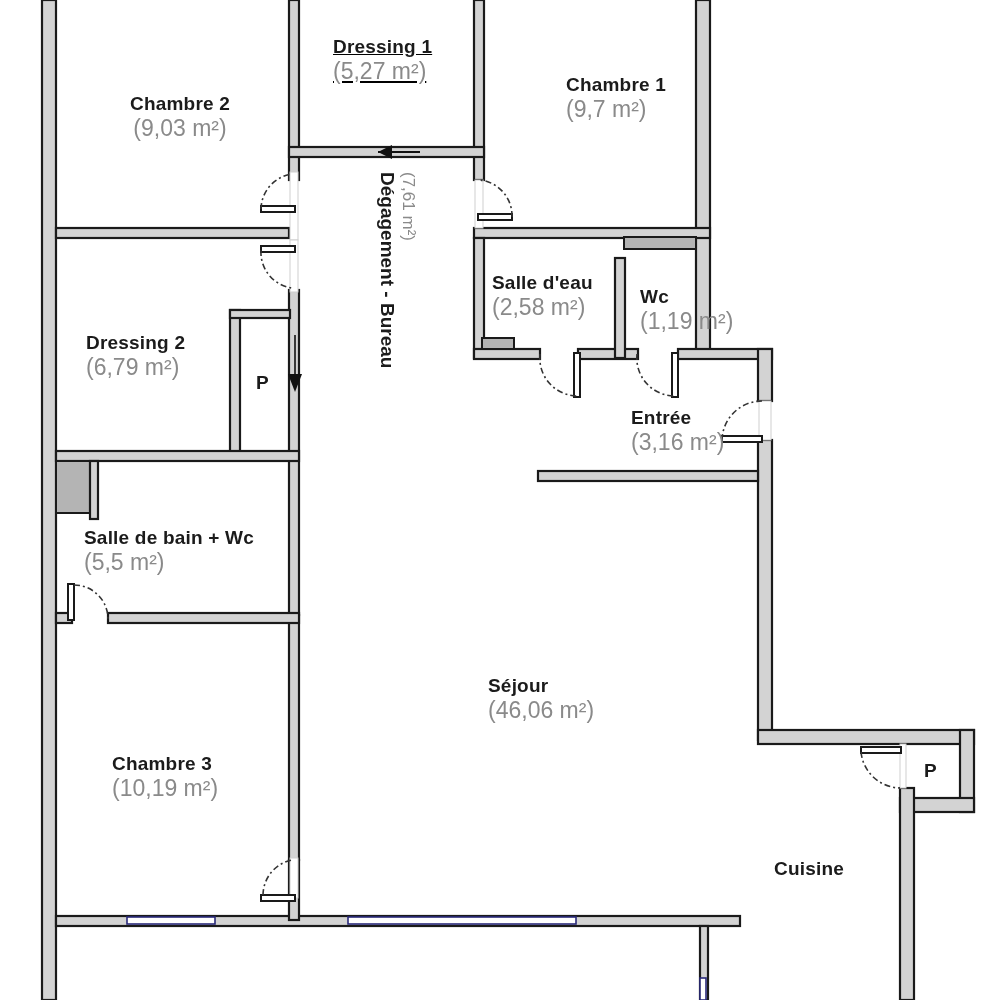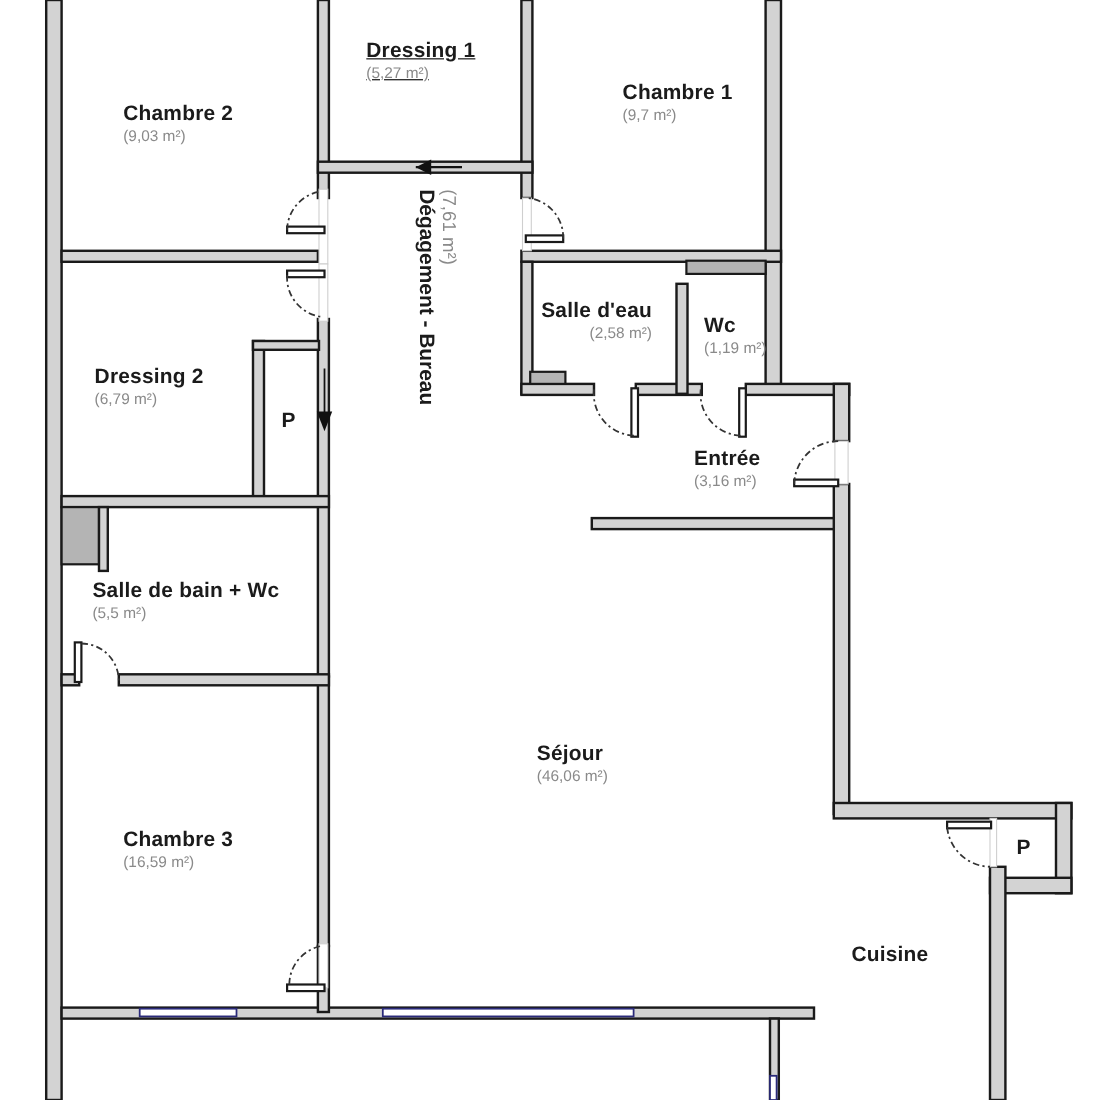--- a/index.html
+++ b/index.html
@@ -7,21 +7,21 @@
          font-family:"Liberation Sans", sans-serif; }
   #plan { position:absolute; left:0; top:0; width:1000px; height:1000px; }
   .wall { fill:#d3d3d3; stroke:#1a1a1a; stroke-width:2.2; }
   .fix  { fill:#b4b4b4; stroke:#1a1a1a; stroke-width:2; }
   .win  { fill:#ffffff; stroke:#2a2a7a; stroke-width:1.6; }
   .leaf { fill:#ffffff; stroke:#1a1a1a; stroke-width:2; }
   .swing{ fill:none; stroke:#333; stroke-width:1.6; stroke-dasharray:6 3 2 3; }
   .gap  { fill:#ffffff; stroke:#cfcfcf; stroke-width:1; }
   .room { position:absolute; line-height:1.15; white-space:nowrap; }
   .room .name { display:block; font-weight:bold; color:#1b1b1b; font-size:19px; letter-spacing:0.2px; }
-  .room .area { display:block; color:#8a8a8a; font-size:14px; }
+  .room .area { display:block; color:#8a8a8a; font-size:23px; }
   .vert { position:absolute; transform-origin:0 0; transform:rotate(90deg); white-space:nowrap; line-height:1.15; }
   .vert .name { font-weight:bold; color:#1b1b1b; font-size:19px; }
   .vert .area { color:#8a8a8a; font-size:17px; }
   .ptag { position:absolute; font-weight:bold; font-size:19px; color:#1b1b1b; }
 </style>
 </head>
 <body>
 
 <svg id="plan" viewBox="0 0 1000 1000">
 
@@ -116,37 +116,37 @@
     <rect class="gap" x="290" y="858" width="8" height="40"></rect>
     <rect class="leaf" x="261" y="895" width="34" height="6"></rect>
     <path class="swing" d="M263 895 A36 36 0 0 1 292 860"></path>
   </g>
   <g>
     <rect class="leaf" x="861" y="747" width="40" height="6"></rect>
     <path class="swing" d="M861 752 A40 40 0 0 0 900 788"></path>
   </g>
 </svg>
 
-<div class="room" style="left:112px;top:93px;">
+<div class="room" style="left:130px;top:93px;text-align:center;">
   <span class="name">Chambre 2</span>
   <span class="area">(9,03 m²)</span>
 </div>
 <div class="room" style="left:333px;top:36px;text-decoration:underline;">
   <span class="name">Dressing 1</span>
   <span class="area">(5,27 m²)</span>
 </div>
 <div class="room" style="left:534px;top:74px;margin-left:32px;">
   <span class="name">Chambre 1</span>
   <span class="area">(9,7 m²)</span>
 </div>
 <div class="vert" style="left:418px;top:172px;">
   <div class="area">(7,61 m²)</div>
   <div class="name">Dégagement - Bureau</div>
 </div>
-<div class="room" style="left:492px;top:272px;text-align:right;">
+<div class="room" style="left:492px;top:272px;">
   <span class="name">Salle d'eau</span>
   <span class="area">(2,58 m²)</span>
 </div>
 <div class="room" style="left:640px;top:286px;">
   <span class="name">Wc</span>
   <span class="area">(1,19 m²)</span>
 </div>
 <div class="room" style="left:86px;top:332px;">
   <span class="name">Dressing 2</span>
   <span class="area">(6,79 m²)</span>
@@ -159,18 +159,18 @@
 <div class="room" style="left:84px;top:527px;">
   <span class="name">Salle de bain + Wc</span>
   <span class="area">(5,5 m²)</span>
 </div>
 <div class="room" style="left:488px;top:675px;">
   <span class="name">Séjour</span>
   <span class="area">(46,06 m²)</span>
 </div>
 <div class="room" style="left:112px;top:753px;">
   <span class="name">Chambre 3</span>
-  <span class="area">(16,59 m²)</span>
+  <span class="area">(10,19 m²)</span>
 </div>
 <div class="ptag" style="left:924px;top:760px;">P</div>
 <div class="room" style="left:774px;top:858px;">
   <span class="name">Cuisine</span>
 </div>
 
 </body></html>

